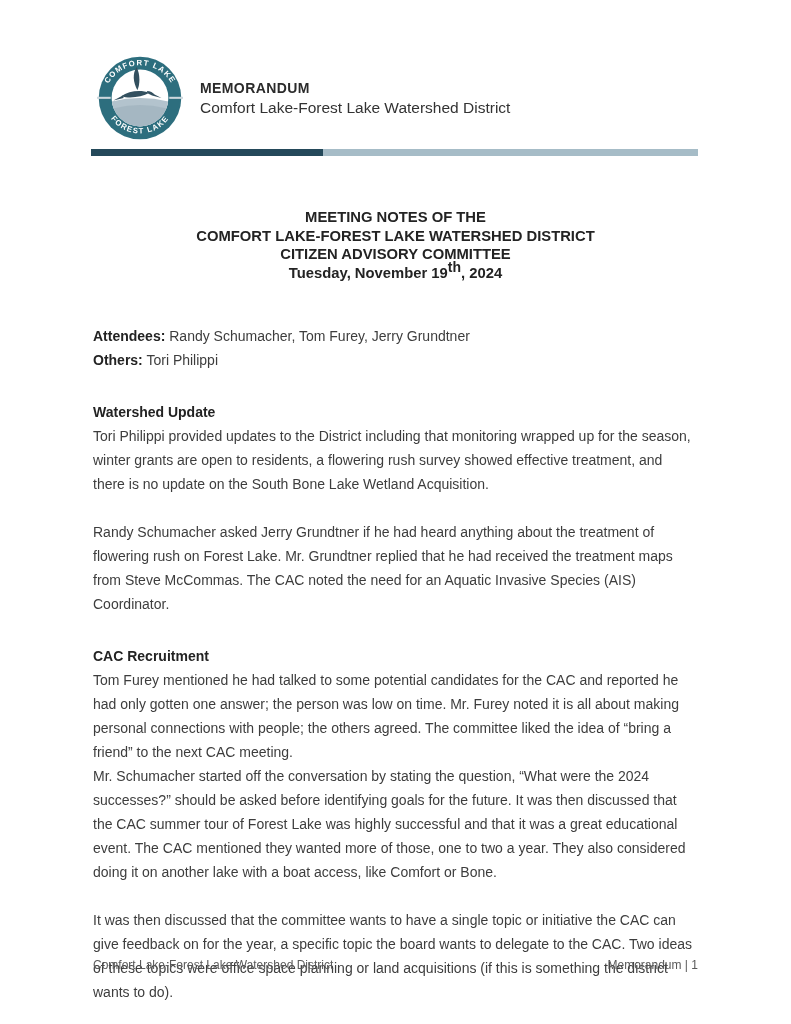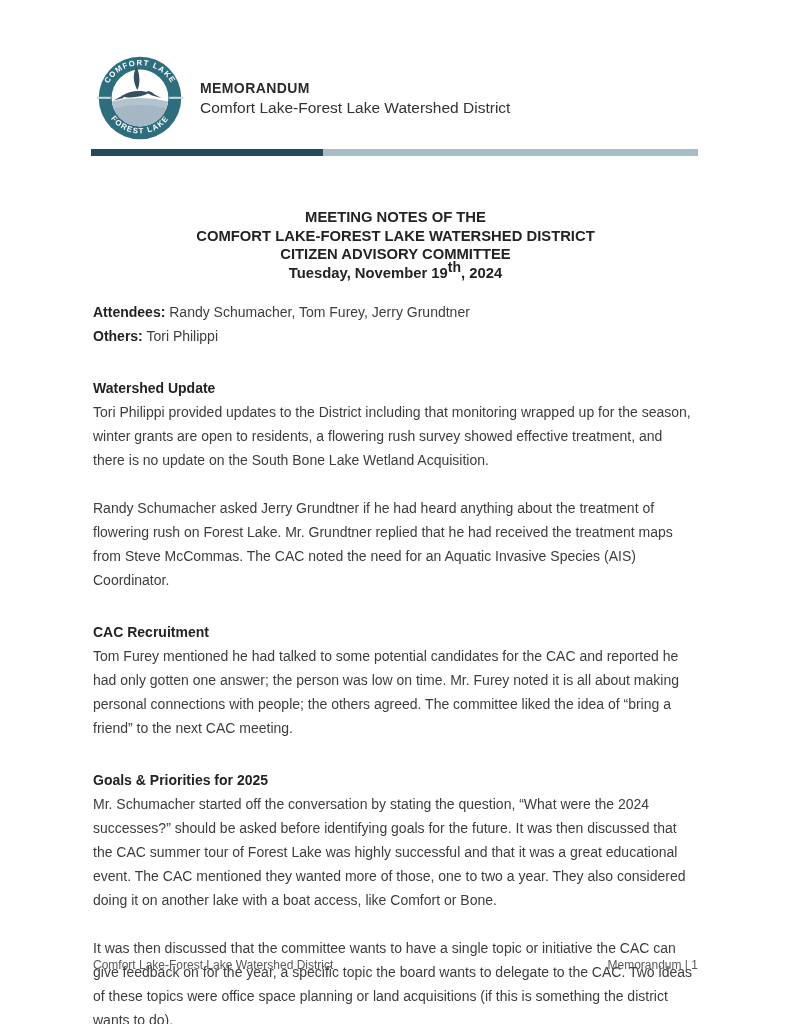--- a/index.html
+++ b/index.html
@@ -61,21 +61,21 @@
     font-size: 14px;
     vertical-align: super;
     line-height: 0;
   }
   
   .body-content {
     margin: 0 93px;
     font-size: 14px;
     line-height: 24px;
   }
-  .attendees { margin-top: 18px; }
+  .attendees { margin-top: 42px; }
   .attendees b { color: #232323; }
   .section-heading {
     margin: 28px 0 0 0;
     font-size: 14px;
     line-height: 24px;
     font-weight: 700;
     color: #232323;
   }
   .body-content p { margin: 0 0 24px 0; }
   .body-content p:last-child { margin-bottom: 0; }
@@ -156,21 +156,20 @@
       <p>Tori Philippi provided updates to the District including that monitoring wrapped up for the season, winter grants are open to residents, a flowering rush survey showed effective treatment, and there is no update on the South Bone Lake Wetland Acquisition.</p>
       <p>Randy Schumacher asked Jerry Grundtner if he had heard anything about the treatment of flowering rush on Forest Lake. Mr. Grundtner replied that he had received the treatment maps from Steve McCommas. The CAC noted the need for an Aquatic Invasive Species (AIS) Coordinator.</p>
     </section>
 
     <section>
       <h3 class="section-heading">CAC Recruitment</h3>
       <p>Tom Furey mentioned he had talked to some potential candidates for the CAC and reported he had only gotten one answer; the person was low on time. Mr. Furey noted it is all about making personal connections with people; the others agreed. The committee liked the idea of “bring a friend” to the next CAC meeting.</p>
     </section>
 
     <section>
-      <h3 class="section-heading">Goals &amp; Priorities for 2025</h3>
       <p>Mr. Schumacher started off the conversation by stating the question, “What were the 2024 successes?” should be asked before identifying goals for the future. It was then discussed that the CAC summer tour of Forest Lake was highly successful and that it was a great educational event. The CAC mentioned they wanted more of those, one to two a year. They also considered doing it on another lake with a boat access, like Comfort or Bone.</p>
       <p>It was then discussed that the committee wants to have a single topic or initiative the CAC can give feedback on for the year, a specific topic the board wants to delegate to the CAC. Two ideas of these topics were office space planning or land acquisitions (if this is something the district wants to do).</p>
     </section>
 
   </div>
 
   <div class="footer">
     <span>Comfort Lake-Forest Lake Watershed District</span>
     <span>Memorandum | 1</span>
   </div>

